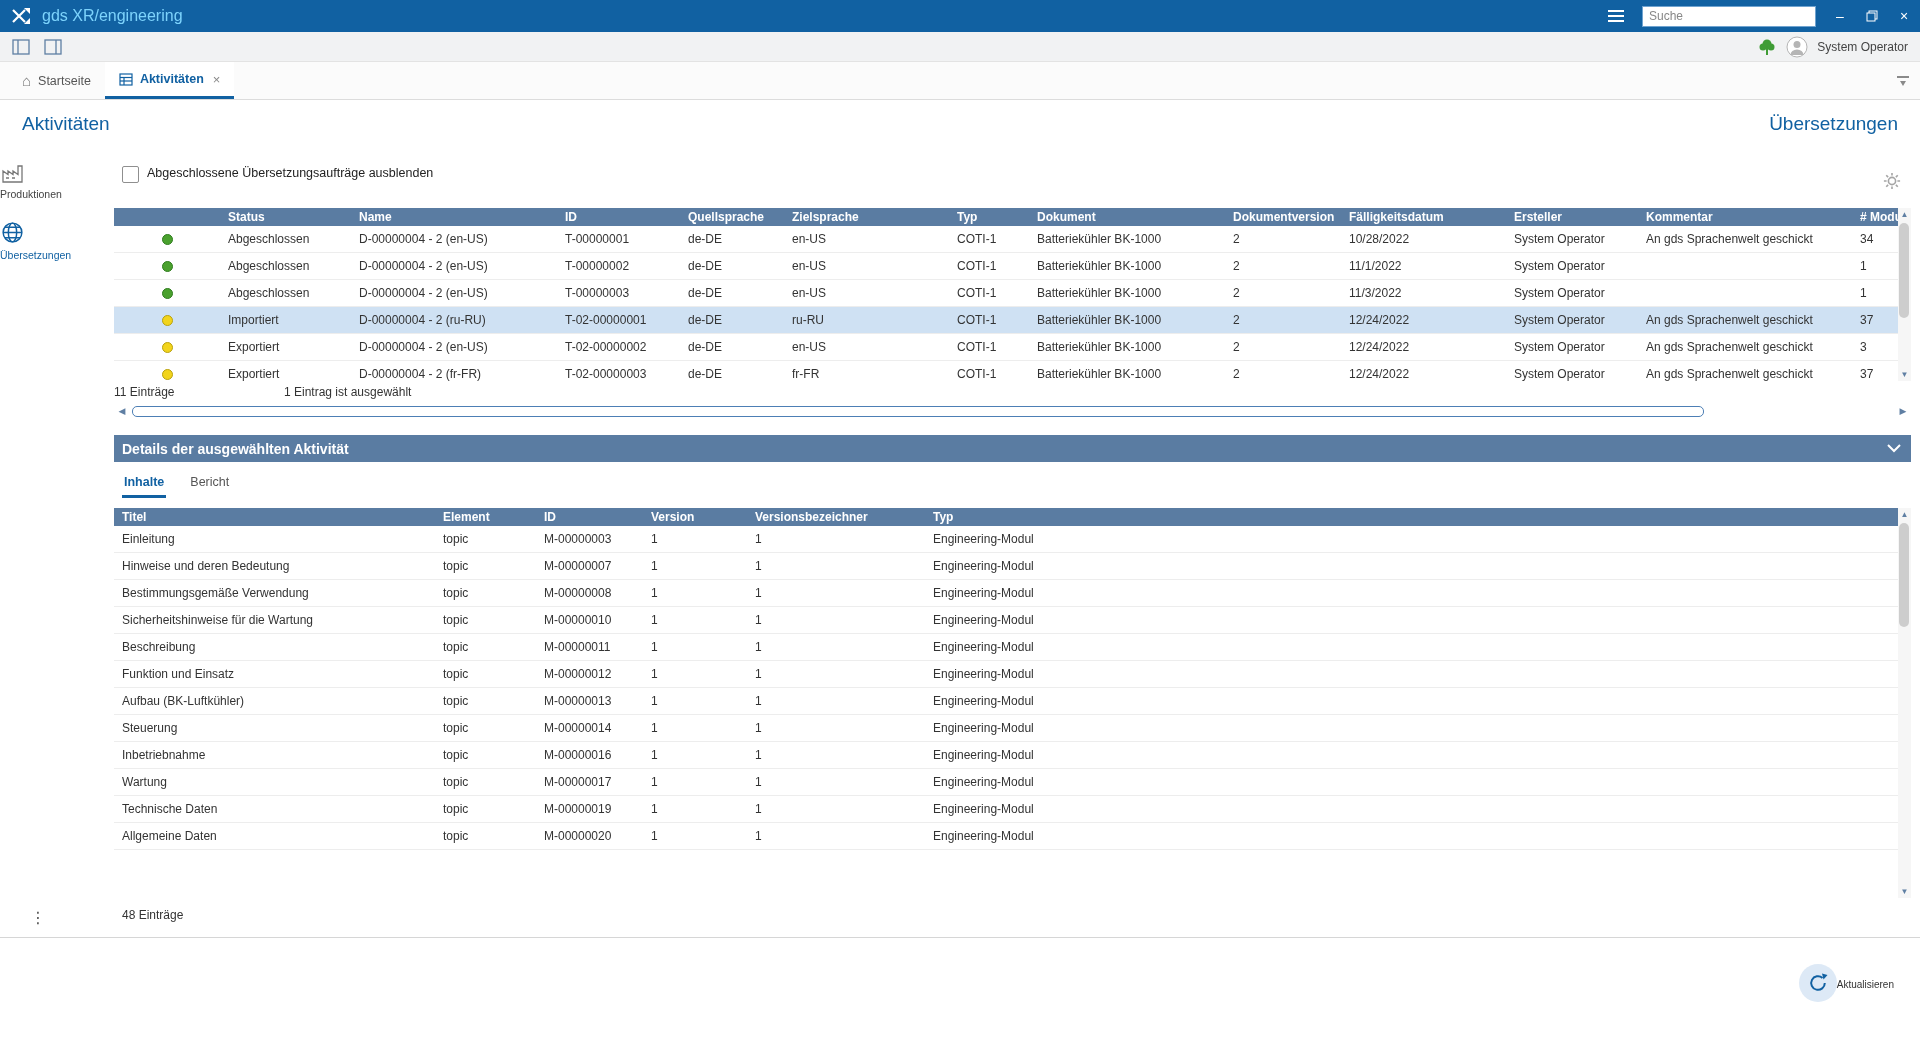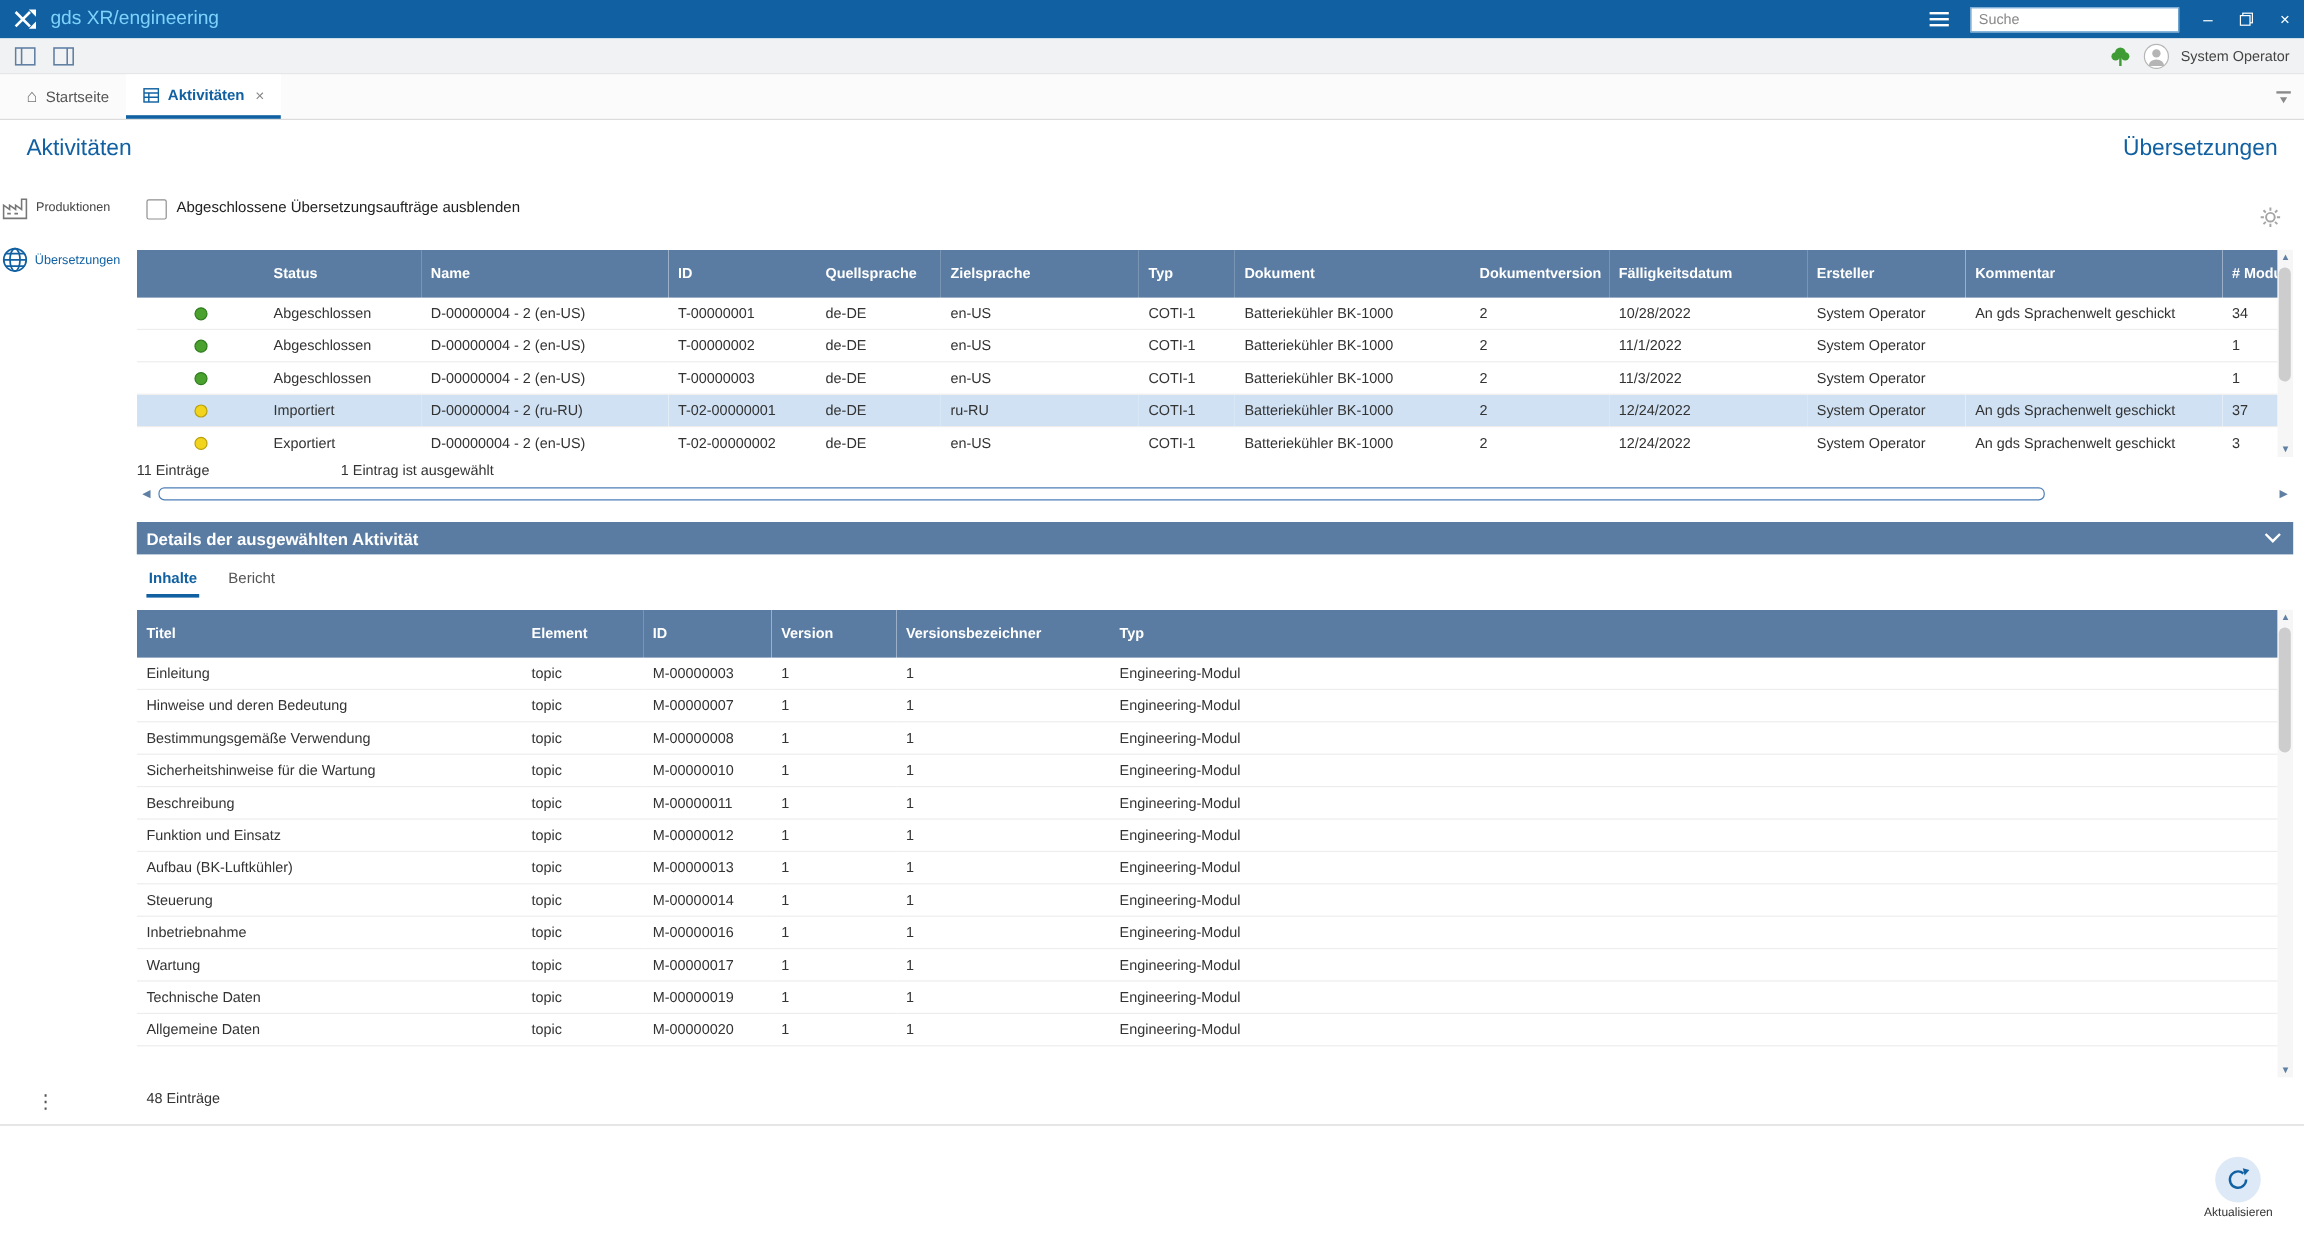--- a/index.html
+++ b/index.html
@@ -31,35 +31,35 @@
   .tab-filter{position:absolute;right:10px;top:0;height:100%;display:flex;align-items:center;cursor:pointer;}
 
   
   .page-titles{height:48px;display:flex;align-items:center;padding:0 22px;}
   .page-title{font-size:19px;color:#1161a2;}
   .page-title.right{margin-left:auto;}
 
   
   .content{display:flex;}
   .sidebar{width:114px;padding-top:14px;flex:none;}
-  .side-item{display:flex;align-items:center;gap:4px;margin-bottom:20px;cursor:pointer;}
+  .side-item{display:flex;flex-direction:column;align-items:flex-start;gap:4px;margin-bottom:20px;cursor:pointer;}
   .side-item span{font-size:10.5px;color:#444;}
   .side-item.active span{color:#1161a2;}
   .main{flex:1;margin-right:9px;min-width:0;}
 
   .filter-row{height:60px;display:flex;align-items:flex-start;padding-top:18px;box-sizing:border-box;position:relative;}
   .checkbox{width:15px;height:15px;border:1px solid #8f8f8f;background:#fff;border-radius:2px;margin-left:8px;flex:none;cursor:pointer;}
   .filter-label{font-size:12.5px;color:#222;margin-left:8px;}
   .gear{position:absolute;right:10px;top:24px;cursor:pointer;}
 
   
   .grid-zone{position:relative;height:173px;overflow:hidden;}
   .grid-zone.details{height:390px;margin-top:10px;}
   table.grid{table-layout:fixed;width:1784px;border-collapse:collapse;}
-  table.grid th{background:#5a7ca2;color:#fff;font-size:12px;font-weight:bold;text-align:left;height:40px;padding:0 8px;white-space:nowrap;overflow:hidden;}
+  table.grid th{background:#5a7ca2;color:#fff;font-size:12px;font-weight:bold;text-align:left;height:18px;padding:0 8px;white-space:nowrap;overflow:hidden;}
   table.grid td{font-size:12px;color:#333;height:26px;padding:0 8px;border-bottom:1px solid #ededed;white-space:nowrap;overflow:hidden;background:#fff;}
   tr.selected td{background:#cfe1f3;}
   td.dot-cell{text-align:center;padding:0;}
   .dot{display:inline-block;width:11px;height:11px;border-radius:50%;vertical-align:middle;box-sizing:border-box;}
   .dot.green{background:#4aa12e;border:1px solid #2f7d1e;}
   .dot.yellow{background:#f2d41c;border:1px solid #b9a10d;}
 
   .vscroll{position:absolute;top:0;right:0;bottom:0;width:13px;background:#f6f6f6;display:flex;flex-direction:column;}
   .vs-arrow{height:13px;flex:none;display:flex;align-items:center;justify-content:center;font-size:8px;color:#5f7fa3;cursor:pointer;}
   .vs-track{flex:1;position:relative;}
@@ -77,21 +77,21 @@
   .details-bar{height:27px;background:#5a7ca2;margin-top:16px;display:flex;align-items:center;padding:0 10px 0 8px;}
   .details-bar .bar-title{color:#fff;font-size:14px;font-weight:bold;}
   .details-bar .chev{margin-left:auto;display:flex;align-items:center;cursor:pointer;}
   .detail-tabs{height:36px;display:flex;align-items:flex-end;gap:22px;padding-left:8px;box-sizing:border-box;}
   .dtab{font-size:12.5px;color:#555;padding:6px 2px;border-bottom:3px solid transparent;cursor:pointer;}
   .dtab.active{color:#1161a2;font-weight:bold;border-bottom-color:#1161a2;}
   .details-footer{height:22px;margin-top:6px;display:flex;align-items:center;font-size:12px;color:#333;padding-left:8px;}
 
   
   .bottom-strip{margin-top:11px;border-top:1px solid #d6d6d6;height:103px;position:relative;}
-  .refresh{position:absolute;right:26px;top:26px;display:flex;flex-direction:column;align-items:center;cursor:pointer;}
+  .refresh{position:absolute;right:26px;top:26px;display:flex;flex-direction:row;align-items:center;cursor:pointer;}
   .refresh-circle{width:38px;height:38px;border-radius:50%;background:#dde9f6;display:flex;align-items:center;justify-content:center;}
   .refresh-label{font-size:10px;color:#333;margin-top:3px;}
   .kebab{position:absolute;left:30px;top:908px;font-size:16px;color:#555;width:16px;text-align:center;cursor:pointer;}
 </style>
 </head>
 <body>
 
 <div class="titlebar">
   <svg width="22" height="18" viewBox="0 0 22 18">
     <path d="M3 3 L15 15 M15 3 L3 15" stroke="#fff" stroke-width="2.2" fill="none"></path>

